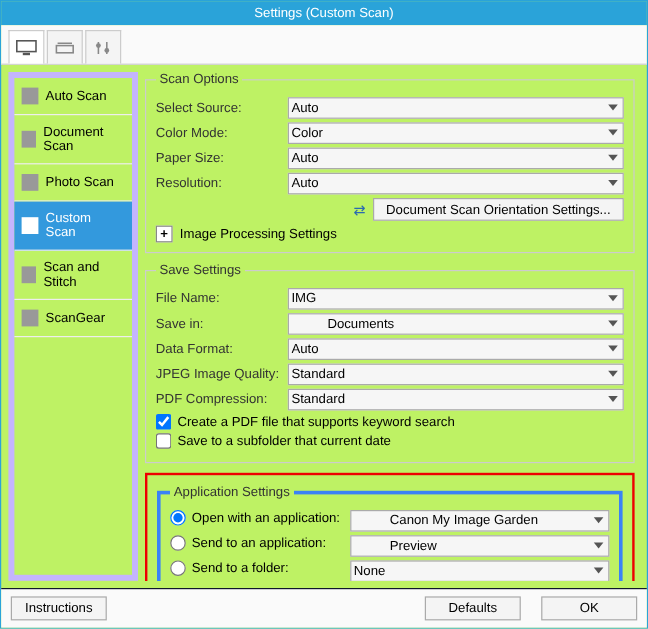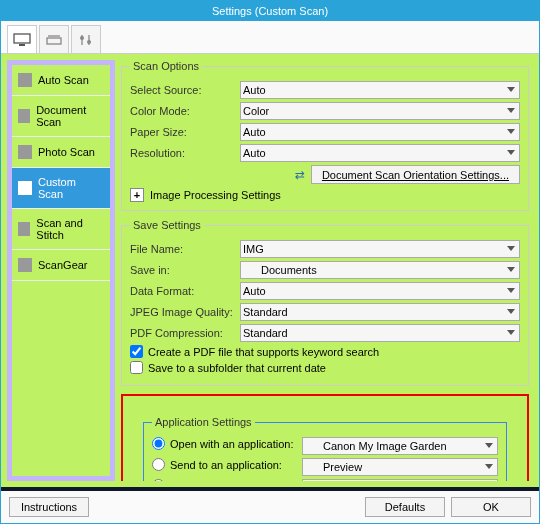--- a/index.html
+++ b/index.html
@@ -18,32 +18,32 @@
 .content { flex: 1; overflow-y: auto; padding-right: 4px; position: relative; }
 fieldset { border: 1px solid #ccc; margin: 0 0 8px 0; padding: 6px 8px 8px 8px; }
 legend { color: #333; padding: 0 3px; }
 .row { display: flex; align-items: center; margin: 3px 0; }
 .row label.lbl { width: 110px; color: #333; }
 select.combo { width: 100%; height: 18px; border: 1px solid #aaa; background: #f6f6f6; font-size: 11px; padding: 0 2px; appearance: none; -webkit-appearance: none; position: relative; }
 .combo-wrap { position: relative; flex: 1; }
 .combo-wrap::after { content: ""; position: absolute; right: 5px; top: 6px; width: 0; height: 0; border-left: 4px solid transparent; border-right: 4px solid transparent; border-top: 5px solid #555; pointer-events: none; }
 .combo-icon { position: absolute; left: 3px; top: 2px; width: 12px; height: 12px; background: #f4c542; border: 1px solid #c79a1a; pointer-events: none; }
 .combo-icon.blue { background: #4a90d9; border-color: #2a6bb0; }
-select.with-icon { padding-left: 20px; }
+select.with-icon { padding-left: 32px; }
 .btn-row { display: flex; justify-content: flex-end; align-items: center; gap: 4px; margin-top: 2px; }
-.small-btn { height: 19px; padding: 0 10px; border: 1px solid #aaa; background: #f4f4f4; cursor: pointer; font-size: 11px; text-decoration: underline; }
+.small-btn { height: 19px; padding: 0 10px; border: 1px solid #aaa; background: #f4f4f4; cursor: pointer; font-size: 11px; }
 .expand-row { display: flex; align-items: center; gap: 6px; margin-top: 4px; }
 .expand-btn { width: 14px; height: 14px; border: 1px solid #888; background: #fff; display: flex; align-items: center; justify-content: center; cursor: pointer; font-weight: bold; line-height: 1; }
 .chk-row { display: flex; align-items: center; gap: 5px; margin: 3px 0 3px 0; }
 .chk-row input { margin: 0; }
 .highlight { border: 2px solid #e00; padding: 4px; margin: 0 0 6px 0; }
 .radio-row { display: flex; align-items: flex-start; margin: 3px 0; }
 .radio-row .radio-lbl { display: flex; align-items: center; gap: 5px; width: 150px; }
 .radio-row .radio-lbl input { margin: 0; }
-.footer { display: flex; padding: 6px 8px; border-top: 4px solid #0f172a; gap: 6px; background: #fafafa; }
+.footer { display: flex; padding: 6px 8px; border-top: 1px solid #0f172a; gap: 17px; background: #fafafa; }
 .footer .spacer { flex: 1; }
 .footer button { width: 80px; height: 20px; border: 1px solid #aaa; background: #f4f4f4; cursor: pointer; font-size: 11px; }
 .arrows-icon { color: #2a6bb0; font-size: 12px; margin-right: 2px; }
 .content::-webkit-scrollbar { width: 14px; }
 .content::-webkit-scrollbar-track { background: #f0f0f0; border-left: 1px solid #ddd; }
 .content::-webkit-scrollbar-thumb { background: #c8c8c8; border: 1px solid #aaa; }
 svg { display: block; }
 </style>
 </head>
 <body>
@@ -158,21 +158,21 @@
           <input type="checkbox" checked="" style="">
           <span>Create a PDF file that supports keyword search</span>
         </div>
         <div class="chk-row">
           <input type="checkbox" style="">
           <span>Save to a subfolder that current date</span>
         </div>
       </fieldset>
 
       <div class="highlight">
-        <fieldset style="border:1px solid #3b82f6;margin:16px;">
+        <fieldset style="border:3px solid #3b82f6;margin:4px;">
           <legend>Application Settings</legend>
           <div class="radio-row">
             <label class="radio-lbl">
                 <input type="radio" name="appset" checked="" style="">
                 <span>Open with an application:</span>
               </label>
             <div class="combo-wrap"><span class="combo-icon blue"></span><select class="combo with-icon"><option>Canon My Image Garden</option></select></div>
           </div>
           <div class="radio-row">
             <label class="radio-lbl">

